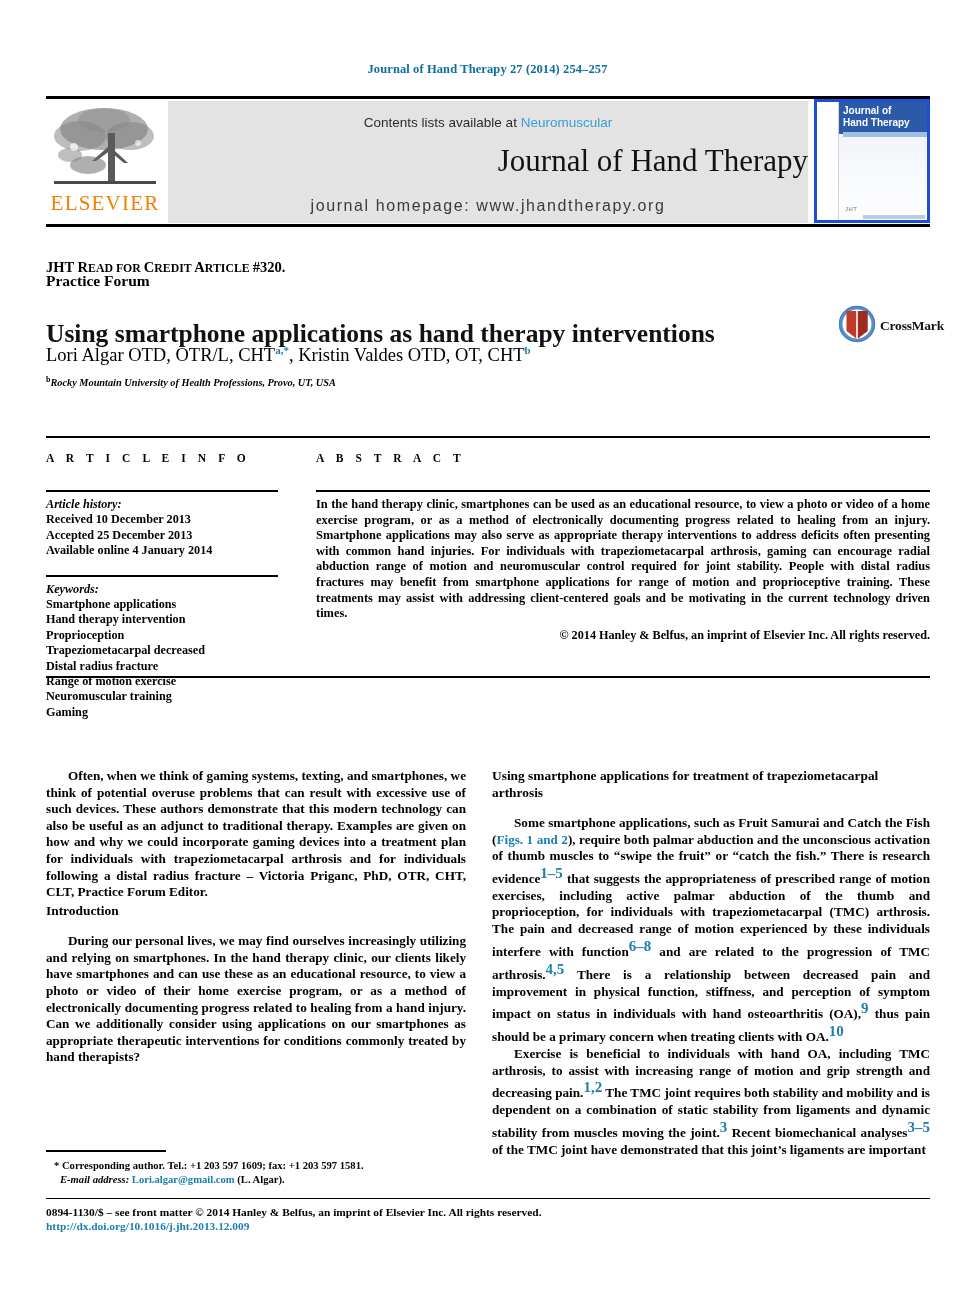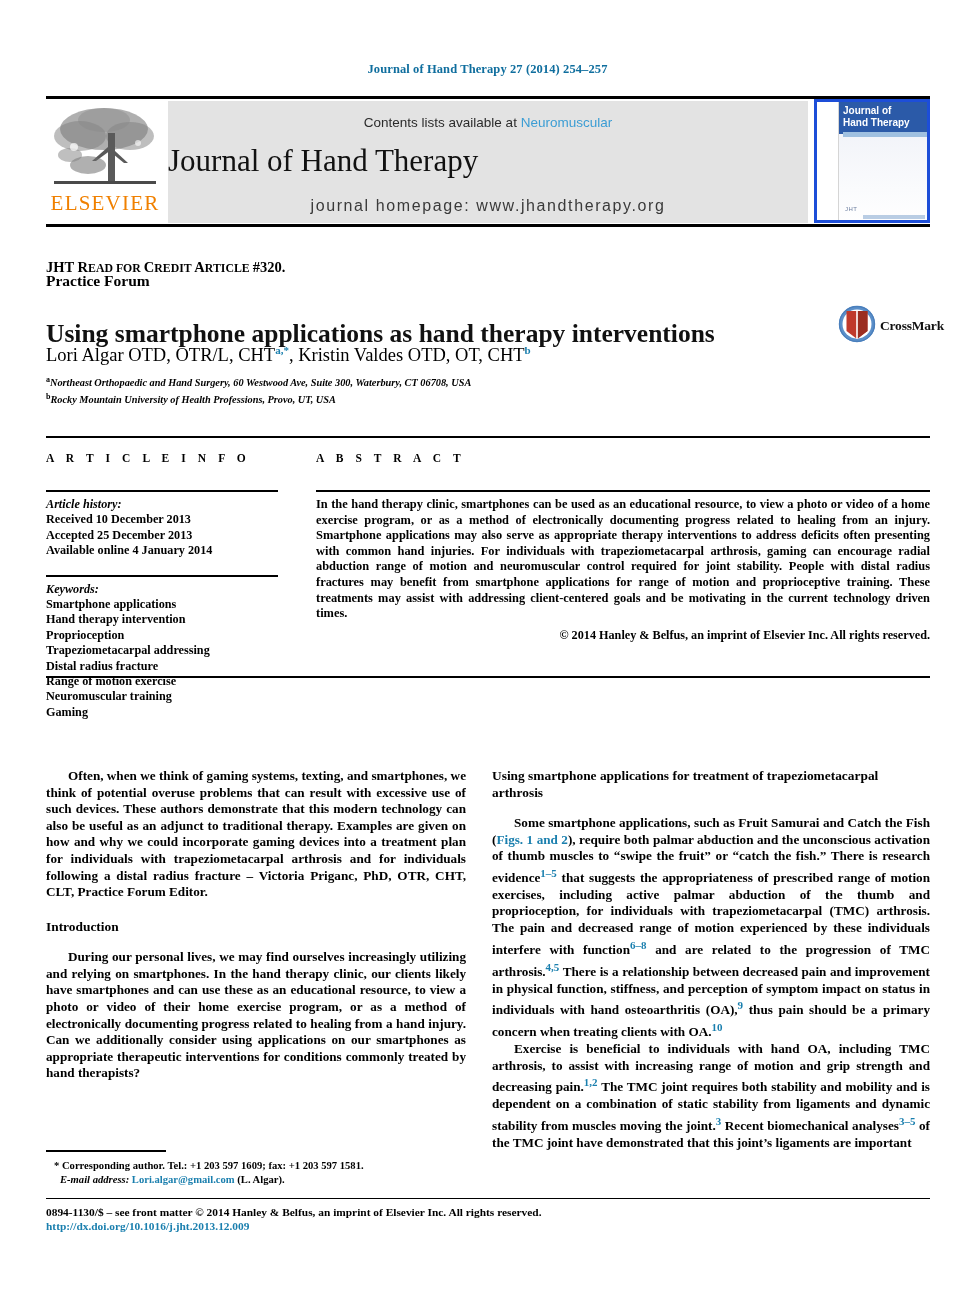--- a/index.html
+++ b/index.html
@@ -92,21 +92,21 @@
     color: #2b2b2b;
   }
   .mast-contents a {
     color: #3b9dd4;
     text-decoration: none;
   }
   .mast-title {
     position: absolute;
     left: 0; top: 42px;
     width: 640px;
-    text-align: left;
+    text-align: right;
     font-family: "Liberation Serif", serif;
     font-size: 31px;
     color: #111;
   }
   .mast-homepage {
     position: absolute;
     left: 0; top: 96px;
     width: 640px;
     text-align: center;
     font-family: "Liberation Sans", sans-serif;
@@ -315,24 +315,24 @@
     font-weight: bold;
     -webkit-hyphens: auto;
     hyphens: auto;
   }
   .sec-head {
     font-size: 13.4px;
     font-weight: bold;
     line-height: 16.5px;
     margin: 0 0 14px 0;
   }
-  .sec-head.spaced { margin-top: 18px; }
+  .sec-head.spaced { margin-top: 2px; }
   .cite {
     color: #1a7fae;
-    font-size: 11px;
+    font-size: 15px;
     vertical-align: super;
     font-weight: bold;
   }
   .figlink {
     color: #1a7fae;
     font-weight: bold;
   }
 
   
   .footnote {
@@ -433,21 +433,20 @@
 
   <div class="jht-credit"><span>JHT R</span><span class="sc">EAD FOR </span><span>C</span><span class="sc">REDIT </span><span>A</span><span class="sc">RTICLE </span><span>#320.</span></div>
 
   <div class="practice-forum">Practice Forum</div>
 
   <h1 class="article-title">Using smartphone applications as hand therapy interventions</h1>
 
   <div class="authors"><span>Lori Algar OTD, OTR/L, CHT</span><sup>a,*</sup><span>, Kristin Valdes OTD, OT, CHT</span><sup>b</sup></div>
 
   <div class="affil">
-    <div><sup>a</sup><span>Northeast Orthopaedic and Hand Surgery, 60 Westwood Ave, Suite 300, Waterbury, CT 06708, USA</span></div>
     <div><sup>b</sup><span>Rocky Mountain University of Health Professions, Provo, UT, USA</span></div>
   </div>
 
   <div class="crossmark">
     <svg class="cm-circle" viewBox="0 0 38 38">
       <circle cx="19" cy="19" r="18" fill="#5b8fc9"></circle>
       <circle cx="19" cy="19" r="14.5" fill="#ffffff"></circle>
       <path d="M8.5 6 h21 v20 l-10.5 8 L8.5 26 Z" fill="#c0392b"></path>
       <path d="M19 6 h10.5 v20 l-10.5 8 Z" fill="#9b2d20"></path>
       <path d="M19 6 v28" stroke="#ffffff" stroke-width="1.6"></path>
@@ -466,21 +465,21 @@
       <div>Received 10 December 2013</div>
       <div>Accepted 25 December 2013</div>
       <div>Available online 4 January 2014</div>
     </div>
     <div class="minirule" style="margin-top:16px;"></div>
     <div class="info-block">
       <div class="ital">Keywords:</div>
       <div>Smartphone applications</div>
       <div>Hand therapy intervention</div>
       <div>Proprioception</div>
-      <div>Trapeziometacarpal addressing</div>
+      <div>Trapeziometacarpal decreased</div>
       <div>Distal radius fracture</div>
       <div>Range of motion exercise</div>
       <div>Neuromuscular training</div>
       <div>Gaming</div>
     </div>
   </div>
 
   <div class="abs-col">
     <div class="colhead" style="position:relative;top:-26px;left:0;">A B S T R A C T</div>
     <div class="minirule"></div>

